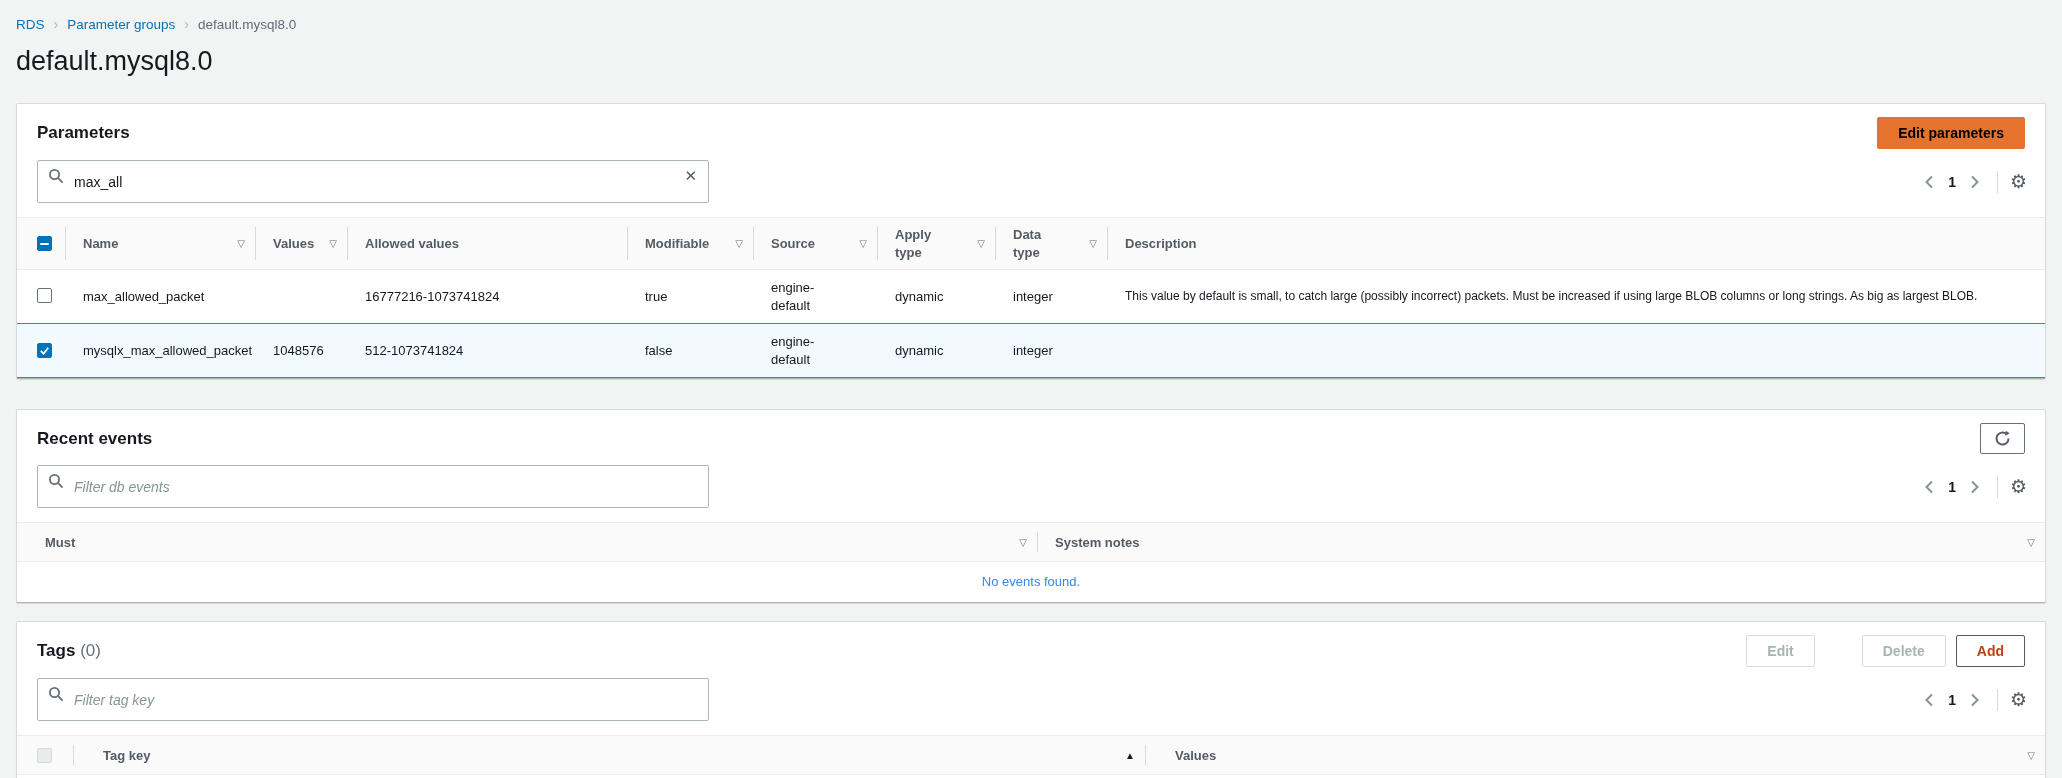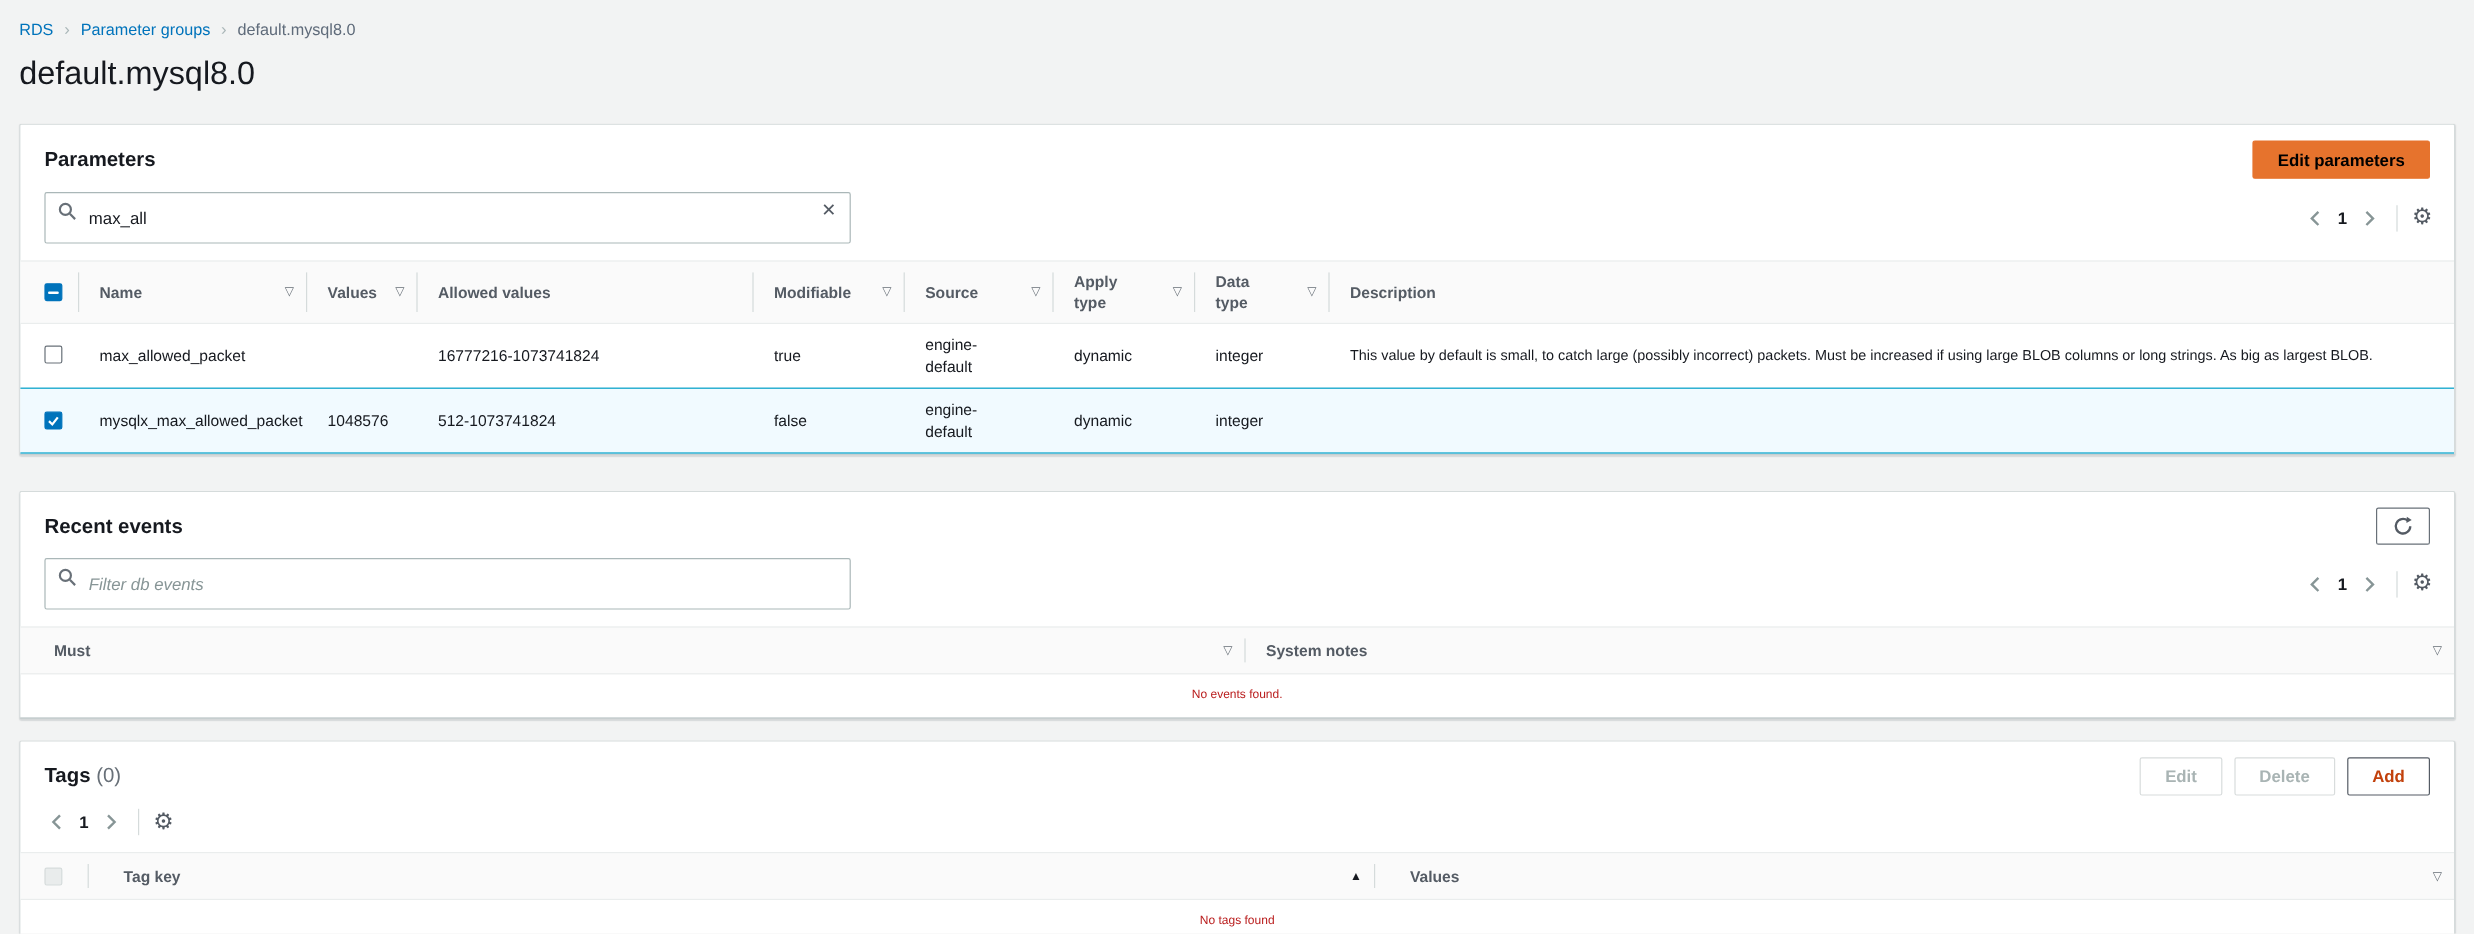--- a/index.html
+++ b/index.html
@@ -62,21 +62,21 @@
     font-size: 15px; color: #545b64; padding: 4px 6px; line-height: 1;
   }
 
   
   .btn {
     font-family: inherit; font-size: 14px; font-weight: 700;
     border-radius: 2px; cursor: pointer; line-height: 1;
     padding: 8px 20px; background: #fff; border: 1px solid #545b64; color: #c2410c;
   }
   .btn-primary { background: #e6732d; border-color: #e6732d; color: #000000; }
-  .btn-disabled { border-color: #d8dcdc; color: #a9b4b4; cursor: default; }
+  .btn-disabled { border-color: #d8dcdc; color: #a9b4b4; cursor: default; margin-left: 37px; }
   .btn-icon { padding: 6px 13px; border-color: #687078; color: #545b64; }
   .btn-icon svg { display: block; }
   .btn-group { display: flex; gap: 10px; }
 
   
   .pager { display: flex; align-items: center; }
   .pager-btn { background: none; border: none; padding: 2px 4px; cursor: pointer; color: #879596; }
   .pager-btn svg { display: block; }
   .pager-page { font-size: 14px; font-weight: 700; color: #16191f; margin: 0 8px; }
   .pager-divider { width: 1px; height: 22px; background: #d5dbdb; margin: 0 10px 0 12px; }
@@ -111,21 +111,21 @@
   }
 
   .etable .trow { grid-template-columns: 1020px 1fr; }
   .etable .thead, .ttable .thead { min-height: 40px; }
   .etable .th:first-child { padding-left: 28px; }
 
   .ttable .trow { grid-template-columns: 56px 1072px 1fr; }
   .ttable .th { padding-left: 30px; }
   .ttable .th.cell-check { padding-left: 20px; }
 
-  .empty-row { padding: 12px 0 13px 0; text-align: center; font-size: 10px; color: #b91c1c; border-bottom: none; }
+  .empty-row { padding: 12px 0 13px 0; text-align: center; font-size: 13px; color: #3b82f6; border-bottom: none; }
 
   
   .cb {
     width: 15px; height: 15px; border: 1px solid #687078; border-radius: 2px;
     background: #fff; display: inline-flex; align-items: center; justify-content: center;
     cursor: pointer;
   }
   .cb-checked, .cb-indeterminate { background: #0073bb; border-color: #0073bb; }
   .cb-dash { width: 9px; height: 2px; background: #fff; border-radius: 1px; }
   .cb-disabled { background: #e9ecec; border-color: #d5dbdb; cursor: default; }
@@ -303,20 +303,27 @@
         <span>Tags</span>
         <span class="count-muted">(0)</span>
       </h2>
       <div class="btn-group">
         <button class="btn btn-disabled">Edit</button>
         <button class="btn btn-disabled">Delete</button>
         <button class="btn">Add</button>
       </div>
     </div>
     <div class="panel-toolbar">
+      <div class="search-box">
+        <svg class="search-icon" viewBox="0 0 16 16" fill="none" stroke="currentColor" stroke-width="1.8">
+          <circle cx="6.5" cy="6.5" r="4.6"></circle>
+            <line x1="10.2" y1="10.2" x2="14.6" y2="14.6"></line>
+        </svg>
+        <input type="text" placeholder="Filter tag key" style="">
+      </div>
       <div class="pager">
         <button class="pager-btn">
           <svg width="13" height="16" viewBox="0 0 13 16" fill="none" stroke="currentColor" stroke-width="2">
               <polyline points="9,2.5 3.5,8 9,13.5"></polyline>
             </svg>
         </button>
         <span class="pager-page">1</span>
         <button class="pager-btn">
           <svg width="13" height="16" viewBox="0 0 13 16" fill="none" stroke="currentColor" stroke-width="2">
               <polyline points="4,2.5 9.5,8 4,13.5"></polyline>

